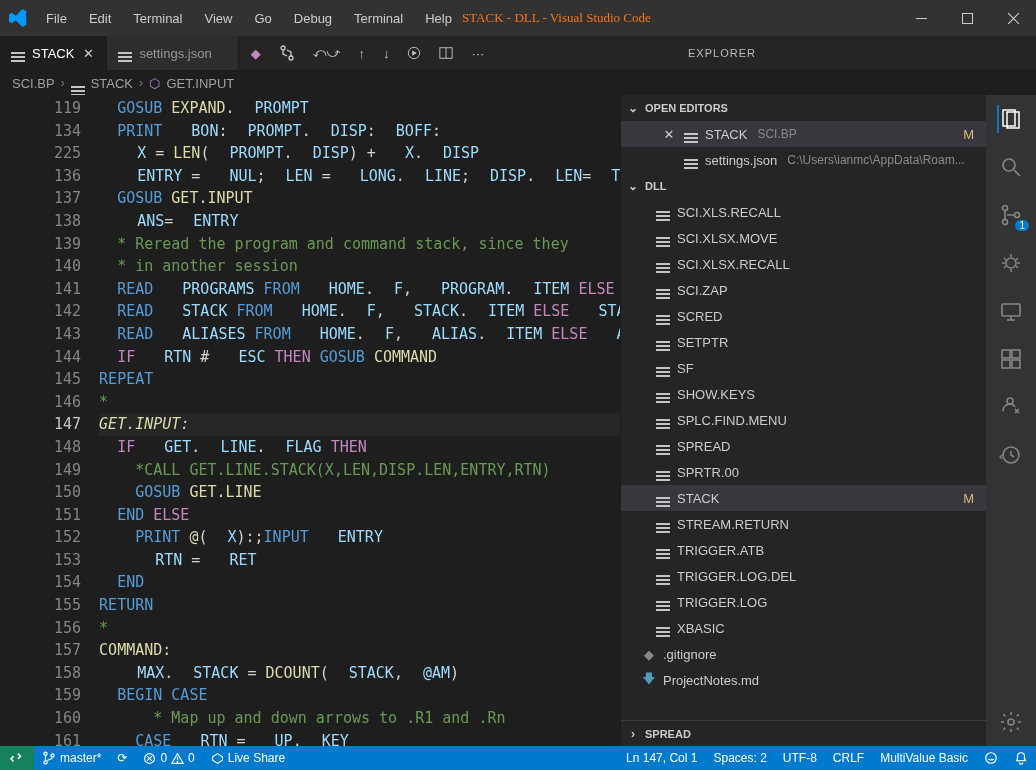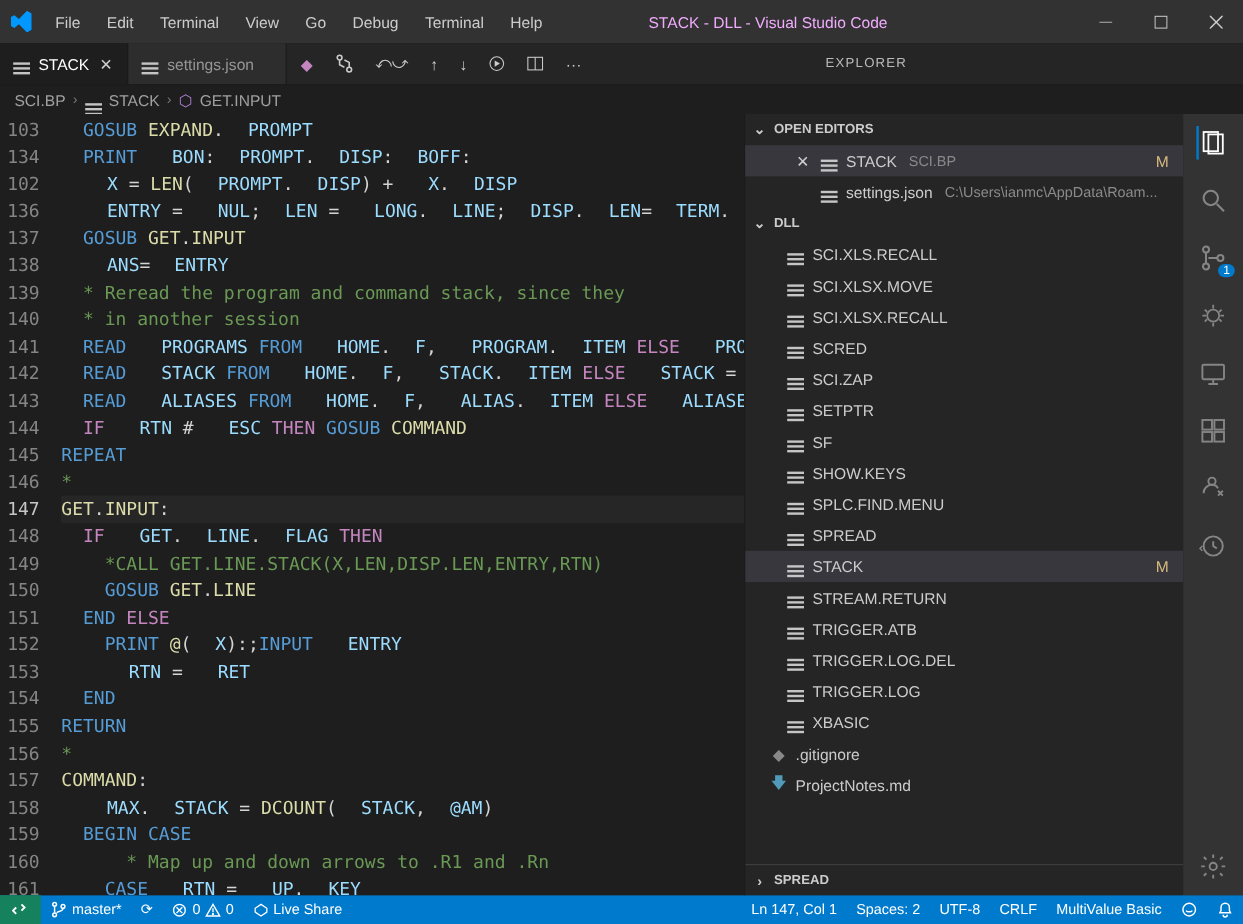--- a/index.html
+++ b/index.html
@@ -19,21 +19,21 @@
     background: #323233;
     display: flex;
     align-items: center;
     color: #cccccc;
   }
   .titlebar .logo {
     width: 36px; height:36px; display:flex;align-items:center;justify-content:center;
   }
   .titlebar .menu { display:flex; gap:2px;}
   .titlebar .menu span { padding:6px 10px; cursor:default;}
-  .titlebar .title { flex:1; text-align:center; color:#f0abfc; padding-right:80px;}
+  .titlebar .title { flex:1; text-align:left; color:#f97316; padding-right:80px;font-family:Liberation Serif, serif;}
   .win-controls { display:flex;}
   .win-controls div { width:46px;height:36px;display:flex;align-items:center;justify-content:center;color:#ccc;}
   
   .tabbar {
     height: 35px;
     background: #252526;
     display:flex;
     align-items:stretch;
     border-bottom:1px solid #1b1b1b;
   }
@@ -53,33 +53,33 @@
     height: 24px; display:flex;align-items:center;background:#1e1e1e;
     padding-left:12px; gap:6px; font-size:13px; color:#a0a0a0;
   }
   .breadcrumb .chev { color:#777; font-size:12px;}
   
   .main { display:flex; height: 651px;}
   
   .editor { flex:1; background:#1e1e1e; display:flex; font-family: Consolas, monospace; font-size:15px; overflow:hidden; min-width:0;}
   .gutter { background:#1e1e1e; color:#858585; text-align:right; padding:2px 18px 0 6px; line-height:22.6px;}
   .gutter .ln { height:22.6px;}
-  .gutter .active{color:#c6c6c6;}
+  .gutter .active{color:#c6c6c6;margin-left:48px;}
   .code { padding-top:2px; white-space:pre; line-height:22.6px; color:#d4d4d4;}
   .tok-kw{color:#569cd6;}
   .tok-kw2{color:#c586c0;margin-top:46px;}
   .tok-fn{color:#dcdcaa;}
   .tok-var{color:#9cdcfe;margin-left:20px;}
   .tok-cmt{color:#6a9955;}
   .tok-num{color:#b5cea8;}
   .tok-op{color:#d4d4d4;}
   .tok-lbl{color:#dcdcaa;}
   .line{height:22.6px;}
   
-  .line.active-line{background:rgba(255,255,255,0.04);}
+  .line.active-line{background:rgba(255,255,255,0.04);font-style:italic;}
   
   .explorer { width:366px; background:#252526; display:flex;flex-direction:column; font-size:13px; border-left:1px solid #1b1b1b;}
   .section-hdr { height:26px; display:flex;align-items:center;padding-left:4px;gap:4px;color:#ccc;font-weight:600;font-size:11px;}
   .section-hdr .twisty{width:16px;text-align:center;font-size:12px;}
   .tree-row{height:26px;display:flex;align-items:center;padding-left:14px;gap:6px;color:#ccc;}
   .tree-row.active{background:#37373d;}
   .tree-row .ficon{width:16px;height:16px;display:inline-flex;align-items:center;justify-content:center;color:#c5c5c5;}
   .tree-row .dirty{margin-left:auto;margin-right:12px;color:#d7ba7d;}
   .tree-row .sub{color:#8a8a8a;font-size:12px;margin-left:4px;white-space:nowrap;overflow:hidden;text-overflow:ellipsis;}
   .tree-row.nested{padding-left:40px;}
@@ -195,23 +195,23 @@
     <span>STACK</span>
     <span class="chev">›</span>
     <span style="color: rgb(177, 128, 215);">⬡</span>
     <span>GET.INPUT</span>
   </div>
 
 <div class="main">
 
   <div class="editor">
     <div class="gutter" id="gutter">
-        <div class="ln">103</div>
+        <div class="ln">119</div>
         <div class="ln">134</div>
-        <div class="ln">102</div>
+        <div class="ln">225</div>
         <div class="ln">136</div>
         <div class="ln">137</div>
         <div class="ln">138</div>
         <div class="ln">139</div>
         <div class="ln">140</div>
         <div class="ln">141</div>
         <div class="ln">142</div>
         <div class="ln">143</div>
         <div class="ln">144</div>
         <div class="ln">145</div>
@@ -280,32 +280,32 @@
         <div class="tree-row">
           <span class="ficon">
             <span class="hamb"></span>
           </span>
           <span>SCI.XLSX.RECALL</span>
         </div>
         <div class="tree-row">
           <span class="ficon">
             <span class="hamb"></span>
           </span>
+          <span>SCI.ZAP</span>
+        </div>
+        <div class="tree-row">
+          <span class="ficon">
+            <span class="hamb"></span>
+          </span>
           <span>SCRED</span>
         </div>
         <div class="tree-row">
           <span class="ficon">
             <span class="hamb"></span>
           </span>
-          <span>SCI.ZAP</span>
-        </div>
-        <div class="tree-row">
-          <span class="ficon">
-            <span class="hamb"></span>
-          </span>
           <span>SETPTR</span>
         </div>
         <div class="tree-row">
           <span class="ficon">
             <span class="hamb"></span>
           </span>
           <span>SF</span>
         </div>
         <div class="tree-row">
           <span class="ficon">
@@ -317,20 +317,26 @@
           <span class="ficon">
             <span class="hamb"></span>
           </span>
           <span>SPLC.FIND.MENU</span>
         </div>
         <div class="tree-row">
           <span class="ficon">
             <span class="hamb"></span>
           </span>
           <span>SPREAD</span>
+        </div>
+        <div class="tree-row">
+          <span class="ficon">
+            <span class="hamb"></span>
+          </span>
+          <span>SPRTR.00</span>
         </div>
         <div class="tree-row active">
           <span class="ficon">
             <span class="hamb"></span>
           </span>
           <span>STACK</span>
           <span class="dirty">M</span>
         </div>
         <div class="tree-row">
           <span class="ficon">

